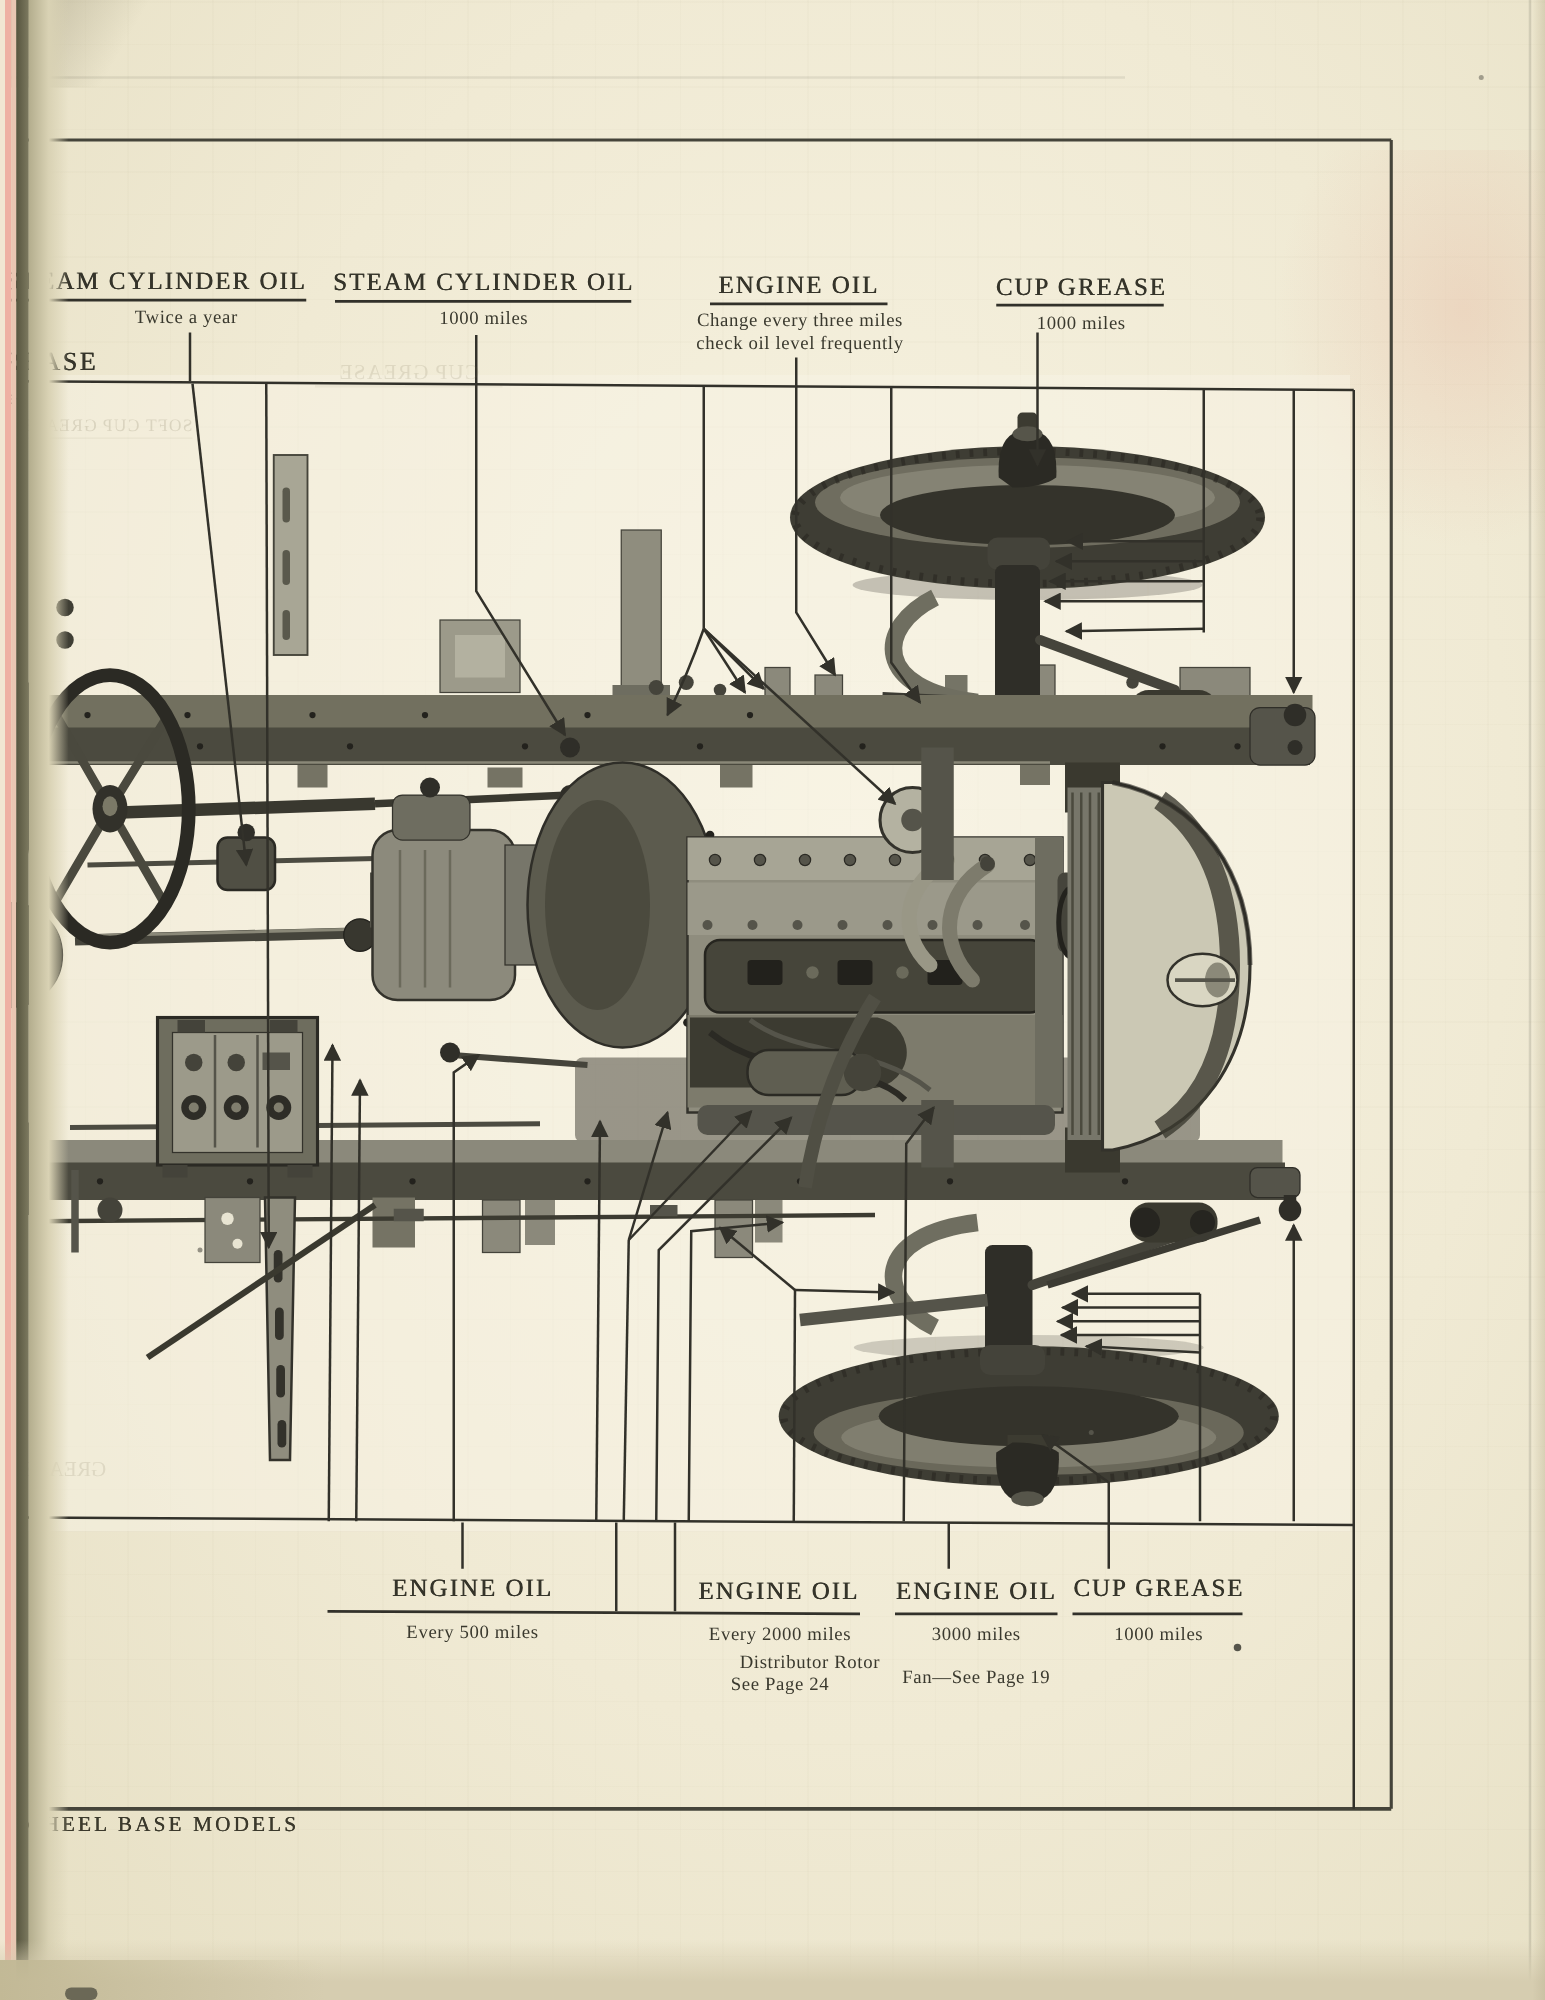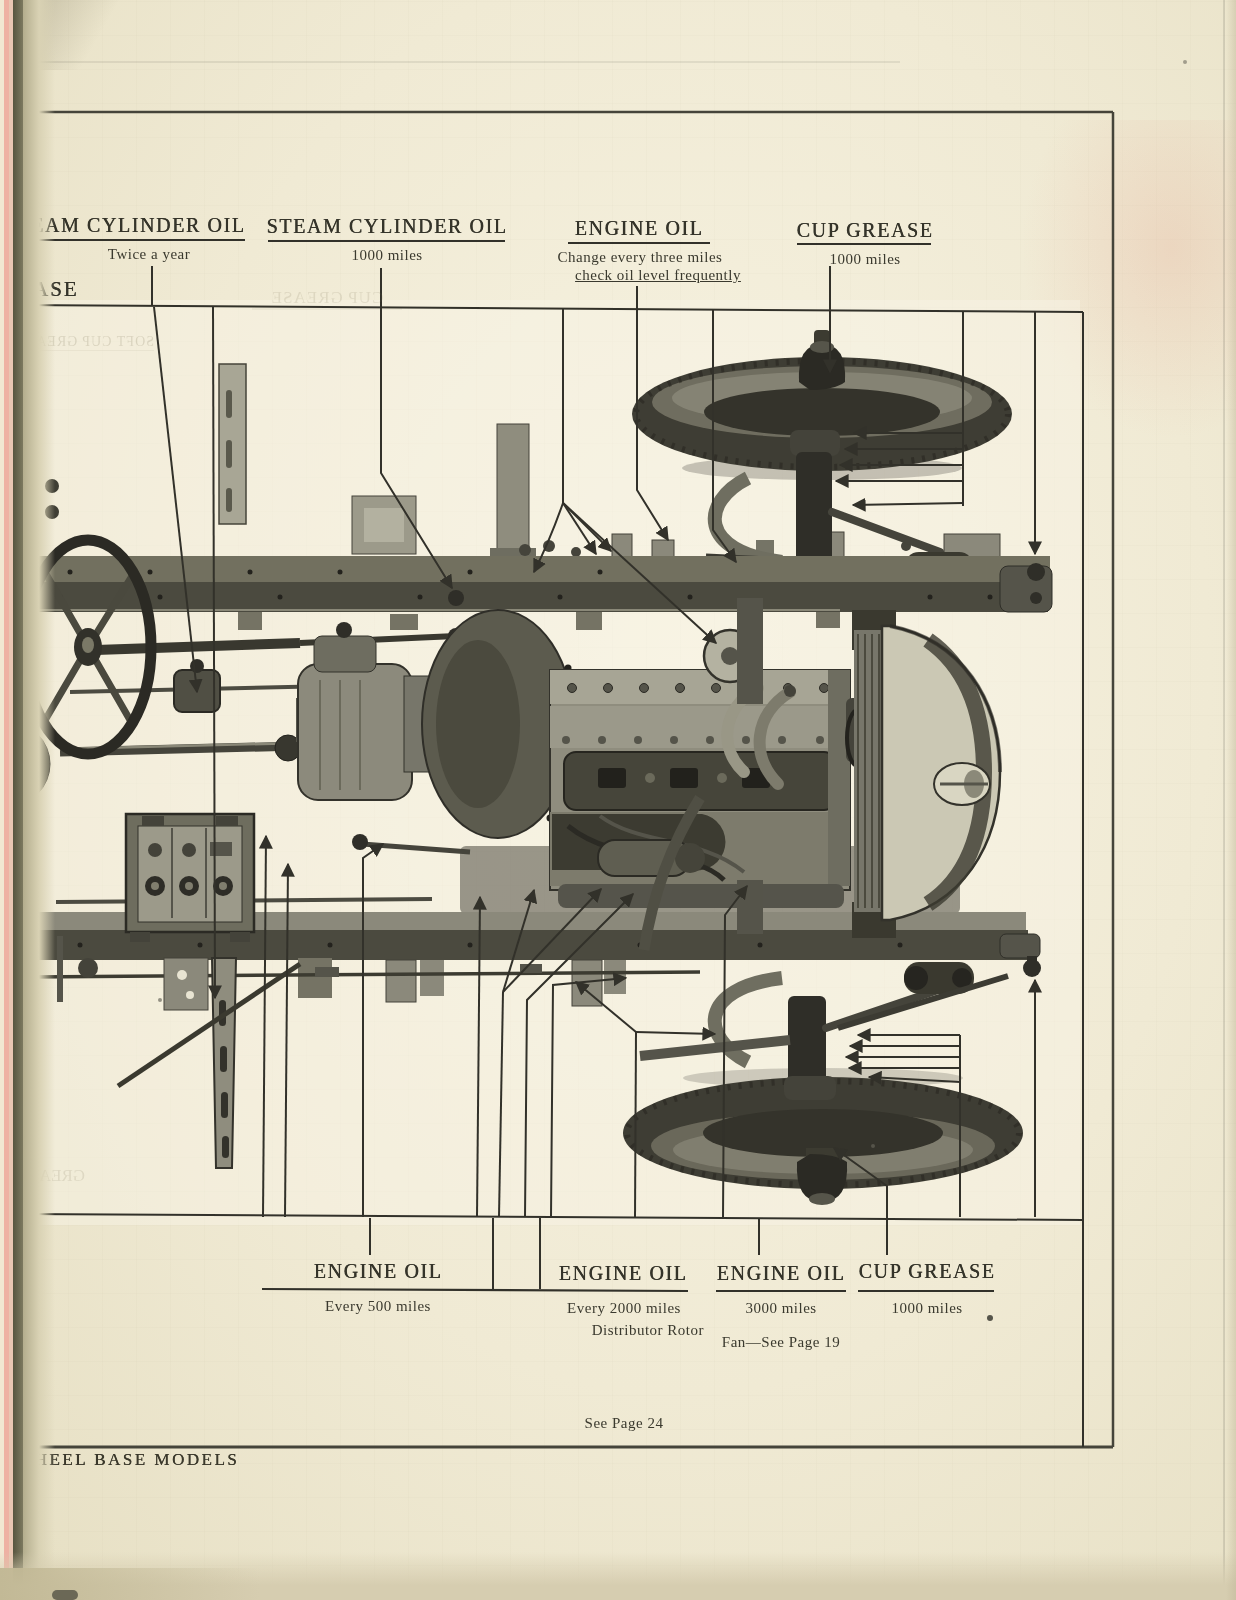--- a/index.html
+++ b/index.html
@@ -397,35 +397,35 @@
   <span class="ghost g3">GREASE</span>
 
   <div class="lbl-title" style="left:4px;top:214px;width:242px;">STEAM CYLINDER OIL</div>
   <div class="lbl-sub" style="left:4px;top:246px;width:242px;margin-left:24px;">Twice a year</div>
 
   <div class="lbl-title" style="left:266px;top:215px;width:242px;">STEAM CYLINDER OIL</div>
   <div class="lbl-sub" style="left:266px;top:247px;width:242px;">1000 miles</div>
 
   <div class="lbl-title" style="left:566px;top:217px;width:146px;">ENGINE OIL</div>
   <div class="lbl-sub" style="left:527px;top:249px;width:226px;">Change every three miles</div>
-  <div class="lbl-sub" style="left:545px;top:267px;width:226px;text-decoration:underline;">check oil level frequently</div>
+  <div class="lbl-sub" style="left:527px;top:267px;width:226px;">check oil level frequently</div>
 
   <div class="lbl-title" style="left:795px;top:219px;width:140px;">CUP GREASE</div>
   <div class="lbl-sub" style="left:795px;top:251px;width:140px;">1000 miles</div>
 
   <div class="cut-big" style="left:2px;top:277px;">REASE</div>
   <div class="cut-small" style="left:2px;top:310px;">les</div>
 
   <div class="lbl-title" style="left:262px;top:1260px;width:232px;">ENGINE OIL</div>
   <div class="lbl-sub" style="left:262px;top:1298px;width:232px;">Every 500 miles</div>
 
   <div class="lbl-title" style="left:554px;top:1262px;width:138px;">ENGINE OIL</div>
   <div class="lbl-sub" style="left:544px;top:1300px;width:160px;">Every 2000 miles</div>
   <div class="lbl-sub" style="left:544px;top:1322px;width:160px;text-align:right;">Distributor Rotor</div>
-  <div class="lbl-sub" style="left:544px;top:1415px;width:160px;text-align:center;">See Page 24</div>
+  <div class="lbl-sub" style="left:544px;top:1340px;width:160px;text-align:center;">See Page 24</div>
 
   <div class="lbl-title" style="left:714px;top:1262px;width:134px;">ENGINE OIL</div>
   <div class="lbl-sub" style="left:696px;top:1300px;width:170px;">3000 miles</div>
   <div class="lbl-sub" style="left:686px;top:1322px;width:190px;margin-top:12px;">Fan—See Page 19</div>
 
   <div class="lbl-title" style="left:856px;top:1260px;width:142px;">CUP GREASE</div>
   <div class="lbl-sub" style="left:856px;top:1300px;width:142px;">1000 miles</div>
 
   <div class="footer-caption">″ WHEEL BASE MODELS</div>
 

